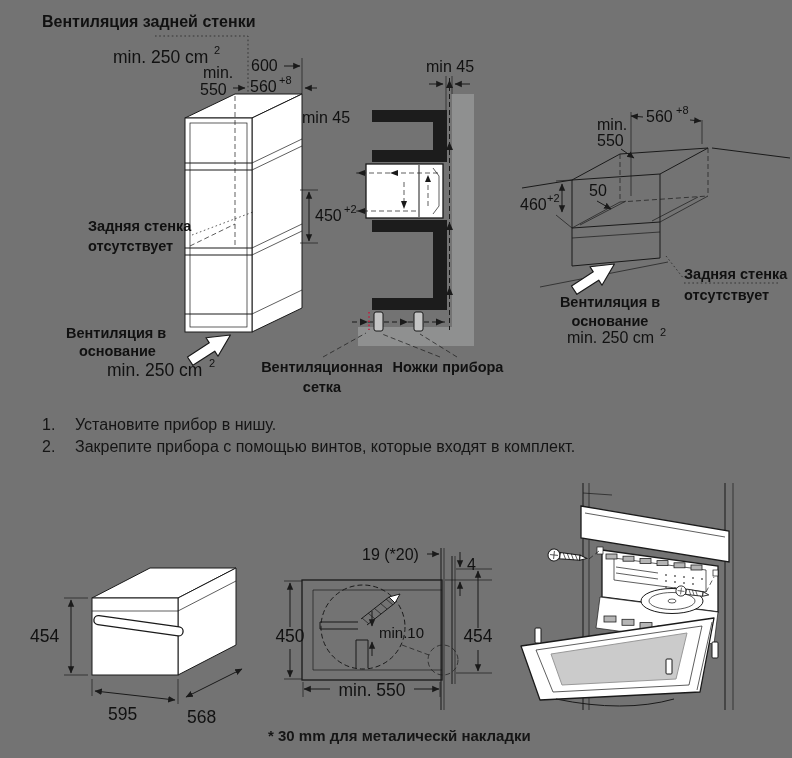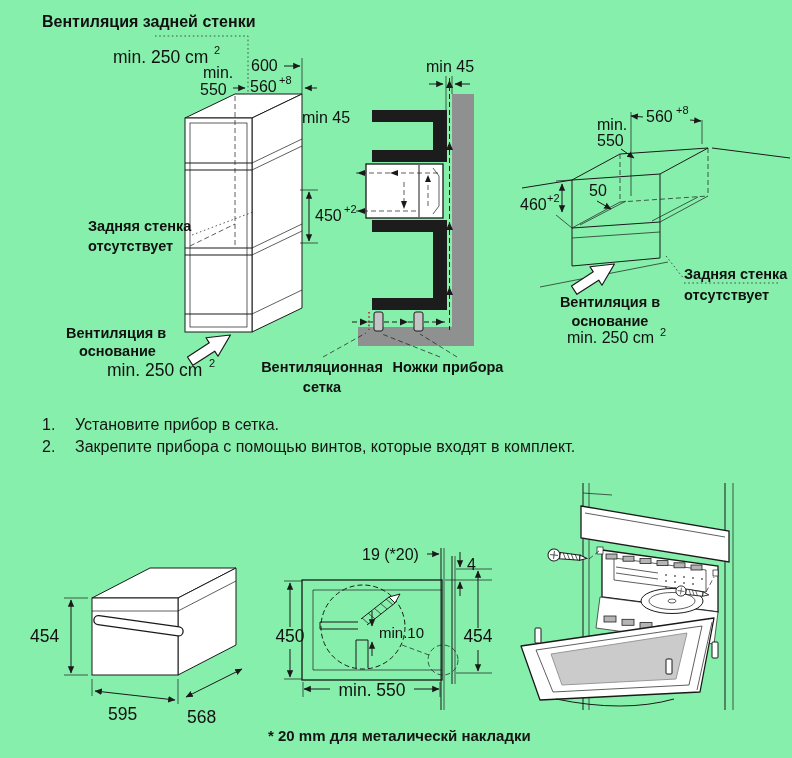--- a/index.html
+++ b/index.html
@@ -1,16 +1,16 @@
 <!DOCTYPE html>
 <html><head>
 <meta charset="utf-8">
 <style>
   html,body{margin:0;padding:0;background:#fff;}
-  .page{position:relative;width:792px;height:758px;background:#86efac;
+  .page{position:relative;width:792px;height:758px;background:#737373;
         font-family:"Liberation Sans",sans-serif;overflow:hidden;}
   svg{position:absolute;left:0;}
   #svg-top{top:0;}
   #svg-bottom{top:470px;}
   .ln{stroke:#1a1a1a;stroke-width:1;fill:none;}
   .ln2{stroke:#1a1a1a;stroke-width:1.3;fill:none;}
   .thin{stroke:#1a1a1a;stroke-width:.7;fill:none;}
   .wfill{fill:#ffffff;}
   .dash{stroke-dasharray:5 3;}
   .dot{stroke-dasharray:1.6 2.6;}
@@ -199,21 +199,21 @@
     <text x="610" y="307" class="lbl mid">Вентиляция в</text>
     <text x="610" y="326" class="lbl mid">основание</text>
     <text x="567" y="343" class="d16">min. 250 cm</text>
     <text x="660" y="336" class="sup">2</text>
   </g>
 </svg>
 
 <div class="steps">
   <div class="step-row">
     <span class="step-num">1.</span>
-    <span>Установите прибор в сетка.</span>
+    <span>Установите прибор в нишу.</span>
   </div>
   <div class="step-row">
     <span class="step-num">2.</span>
     <span>Закрепите прибора с помощью винтов, которые входят в комплект.</span>
   </div>
 </div>
 
 <svg id="svg-bottom" width="792" height="288" viewBox="0 0 792 288">
   <defs>
     <marker id="ar2" viewBox="0 0 10 10" refX="8.5" refY="5" markerWidth="8" markerHeight="8" orient="auto-start-reverse">
@@ -378,15 +378,15 @@
     <polygon points="536,180 702,156 689,215 553,222" class="thin" fill="none"></polygon>
     <polygon points="551,184 687,163 676,209 562,215" stroke="#999" stroke-width="1" fill="#cbcbcb"></polygon>
     <path d="M556,229 Q624,243 674,229" class="ln"></path>
     <line x1="712" y1="152" x2="697" y2="220" class="thin"></line>
     <rect x="535" y="158" width="6" height="15" rx="1" class="ln wfill"></rect>
     <rect x="666" y="189" width="6" height="15" rx="1" class="ln wfill"></rect>
     <rect x="712" y="172" width="6" height="16" rx="1" class="ln wfill"></rect>
   </g>
 </svg>
 
-<div class="note">* 20 mm для металическй накладки</div>
+<div class="note">* 30 mm для металическй накладки</div>
 
 </div>
 
 </body></html>

